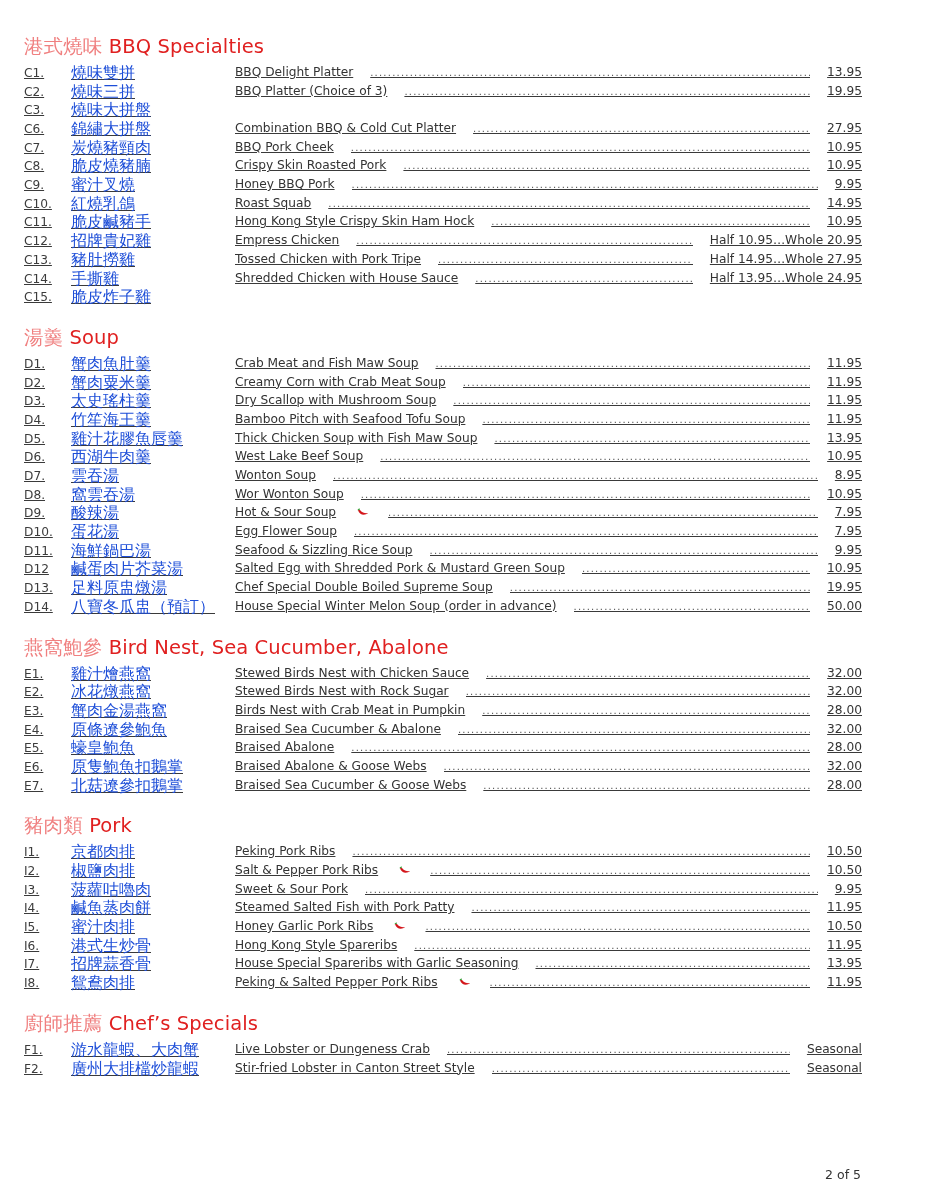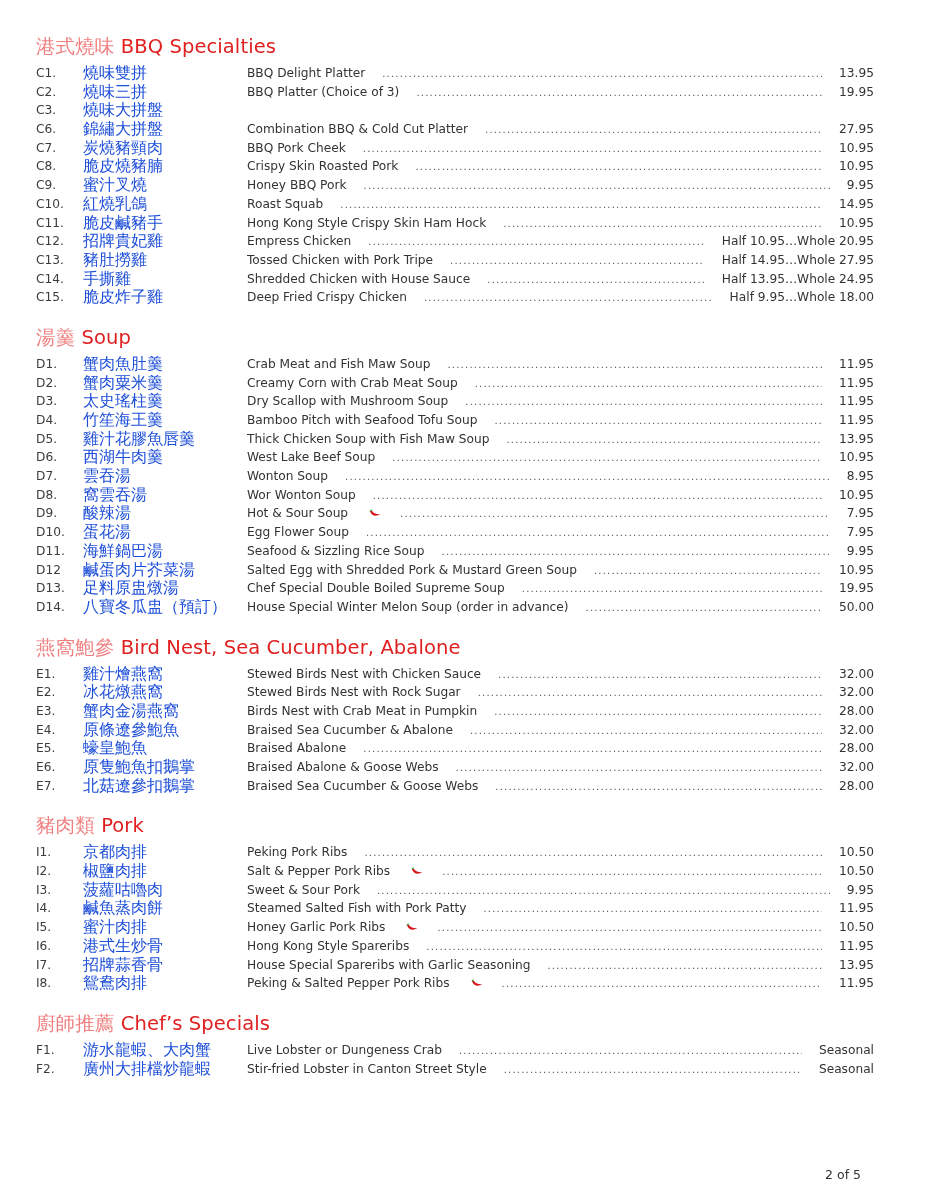--- a/index.html
+++ b/index.html
@@ -1,31 +1,31 @@
 <!DOCTYPE html>
 <html><head>
   <meta charset="utf-8">
   <style>
     html, body { margin: 0; padding: 0; background: #ffffff; }
     body {
       width: 927px; height: 1200px; position: relative; overflow: hidden;
       font-family: "DejaVu Sans", "Liberation Sans", sans-serif;
       color: #3a3a3a;
     }
-    .page { position: absolute; left: 36px; top: 34px; width: 838px; }
+    .page { position: absolute; left: 24px; top: 34px; width: 838px; }
     .section { margin-bottom: 18px; }
     .section-title {
       font-size: 19.5px; line-height: 26px; height: 26px;
       color: #e02020; white-space: nowrap; letter-spacing: 0.1px;
       margin-bottom: 4px;
     }
     .section-title .zh { color: #f08080; font-weight: 300; }
     .row {
-      display: flex; align-items: flex-start; height: 18.7px; line-height: 18.7px;
-      font-size: 12.2px; white-space: nowrap;
+      display: flex; align-items: flex-end; height: 18.7px; line-height: 18.7px;
+      font-size: 12.2px; white-space: nowrap; text-decoration: underline;
     }
     .code { width: 47px; flex: none; color: #3c3c3c; }
     .zh-name { width: 164px; flex: none; color: #1d4ed8; font-size: 16px; }
     .en-wrap { flex: 1; display: flex; align-items: baseline; overflow: hidden; min-width: 0; gap: 16px; }
     .en-name { flex: none; color: #333; }
     .chili { flex: none; margin-left: 4px; margin-right: 2px; display: inline-block; width: 13px; height: 10px; position: relative; top: 1px; }
     .dots {
       flex: 1; overflow: hidden; color: #555; letter-spacing: 1.2px; font-size: 10px;
       margin: 0 1px; min-width: 6px;
     }
@@ -140,25 +140,20 @@
         <span class="zh-name">手撕雞</span>
         <span class="en-wrap">
           <span class="en-name">Shredded Chicken with House Sauce</span>
           <span class="dots"></span>
           <span class="price">Half 13.95…Whole 24.95</span>
         </span>
       </div>
       <div class="row">
         <span class="code">C15.</span>
         <span class="zh-name">脆皮炸子雞</span>
-        <span class="en-wrap">
-          <span class="en-name">Deep Fried Crispy Chicken</span>
-          <span class="dots"></span>
-          <span class="price">Half 9.95…Whole 18.00</span>
-        </span>
       </div>
     </div>
     <div class="section">
       <div class="section-title"><span class="zh">湯羹</span> <span class="en">Soup</span></div>
       <div class="row">
         <span class="code">D1.</span>
         <span class="zh-name">蟹肉魚肚羹</span>
         <span class="en-wrap">
           <span class="en-name">Crab Meat and Fish Maw Soup</span>
           <span class="dots"></span>

